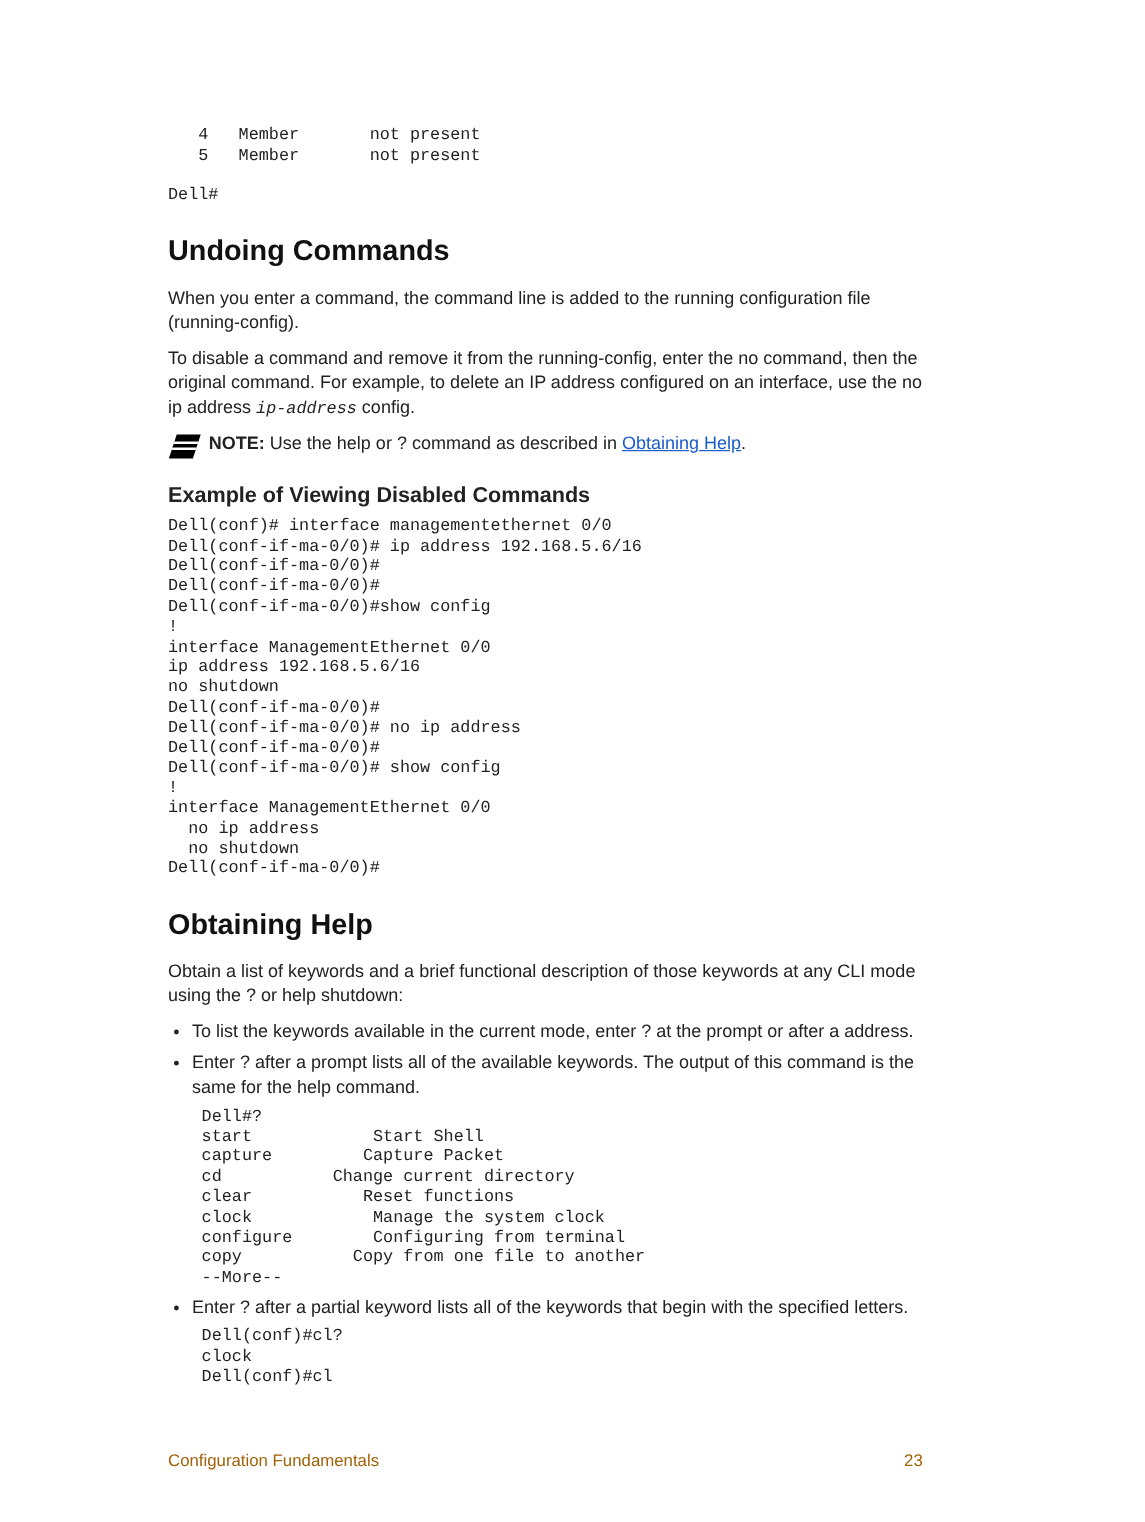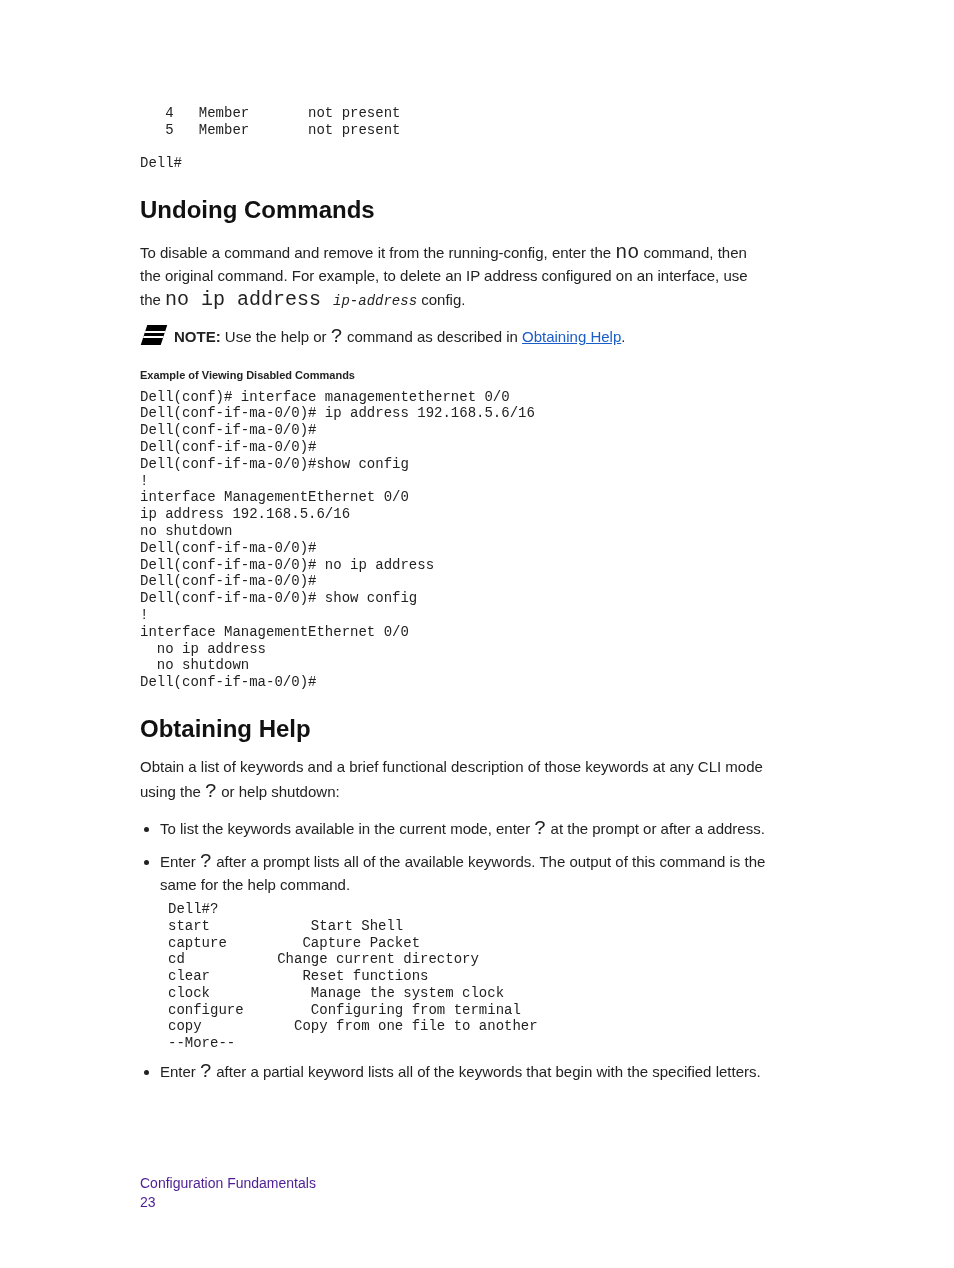--- a/index.html
+++ b/index.html
@@ -27,22 +27,22 @@
     line-height: 1.2;
   }
   h2 {
     font-size: 24px;
     font-weight: 700;
     margin: 22px 0 12px 0;
     color: #111;
   }
   p { margin: 10px 0; }
   .mono-inline {
-    font-family: Liberation Mono, monospace;
-    font-size: 20px;
+    font-family: Liberation Sans, sans-serif;
+    font-size: 15px;
   }
   .mono-italic {
     font-family: "Courier New", Courier, monospace;
     font-style: italic;
     font-size: 14px;
   }
   .note-row {
     display: flex;
     align-items: flex-start;
     margin: 10px 0 18px 0;
@@ -65,51 +65,51 @@
     background: #fff;
   }
   .note-icon::before { top: 6px; }
   .note-icon::after  { top: 11px; }
   .note-text { flex: 1; }
   .note-label { font-weight: 600; text-align: center; }
   a.link { color: #1A5CC8; text-decoration: underline; }
   .subhead {
     font-weight: 600;
     margin: 8px 0 6px 0;
-    font-size: 11px;
+    font-size: 18px;
   }
   ul.b {
     list-style: disc;
     padding-left: 20px;
     margin: 6px 0;
   }
   ul.b > li { margin: 6px 0; }
   ul.b pre { margin: 6px 0 0 8px; }
   .footer {
     position: absolute;
-    left: 140px; right: 105px; bottom: 56px;
+    left: 140px; right: 105px; bottom: 41px;
     display: flex;
     justify-content: space-between;
     font-size: 14px;
-    color: #4c1d95;
-    flex-direction: column;
+    color: #a16207;
   }
 </style>
 </head>
 <body>
 
 <div class="page">
 
   <pre>   4   Member       not present
    5   Member       not present
 
 Dell#</pre>
 
   <h2>Undoing Commands</h2>
 
+  <p>When you enter a command, the command line is added to the running configuration file (running-config).</p>
 
   <p>
     <span>To disable a command and remove it from the running-config, enter the </span><span class="mono-inline">no</span><span> command, then the original command. For example, to delete an IP address configured on an interface, use the </span><span class="mono-inline">no ip address </span><span class="mono-italic">ip-address</span><span> config.</span>
   </p>
 
   <div class="note-row">
     <div class="note-icon-holder">
       <div class="note-icon"></div>
     </div>
     <div class="note-text">
@@ -155,20 +155,23 @@
 capture         Capture Packet
 cd           Change current directory
 clear           Reset functions
 clock            Manage the system clock
 configure        Configuring from terminal
 copy           Copy from one file to another
 --More--</pre>
     </li>
     <li>
       <span>Enter </span><span class="mono-inline">?</span><span> after a partial keyword lists all of the keywords that begin with the specified letters.</span>
+      <pre>Dell(conf)#cl?
+clock
+Dell(conf)#cl</pre>
     </li>
   </ul>
 
   <div class="footer">
     <span>Configuration Fundamentals</span>
     <span>23</span>
   </div>
 
 </div>
 

